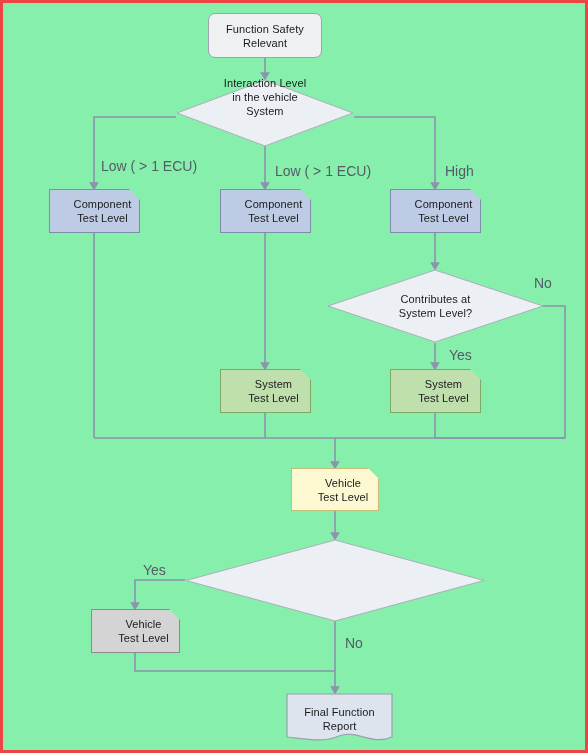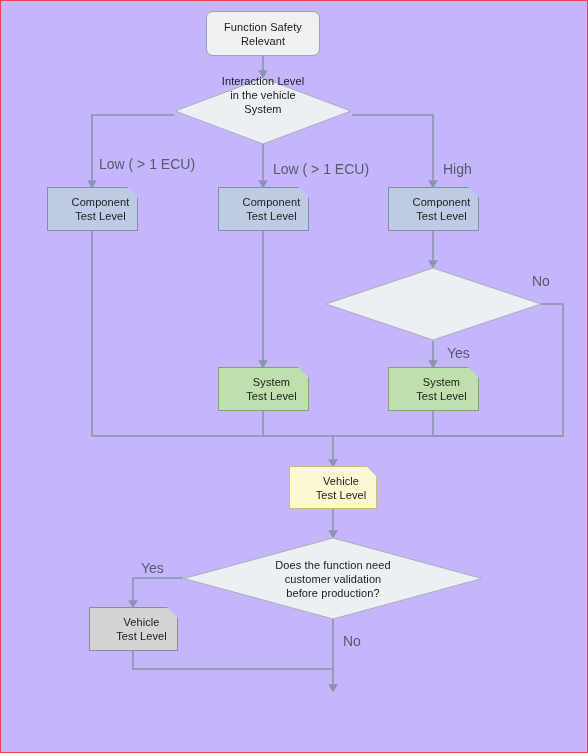--- a/index.html
+++ b/index.html
@@ -4,22 +4,22 @@
 <style>
   html,body{margin:0;padding:0;background:#ffffff;}
   body{
     font-family:"Liberation Sans", sans-serif;
     -webkit-font-smoothing:antialiased;
   }
   #canvas{
     position:relative;
     width:588px;
     height:753px;
-    background:#c4b5fd;
-    border:1px solid #ef4444;
+    background:#86efac;
+    border:3px solid #ef4444;
     box-sizing:border-box;
     overflow:hidden;
   }
   #edges{position:absolute;left:0;top:0;width:588px;height:753px;}
   .node{
     position:absolute;
     box-sizing:border-box;
     display:flex;
     align-items:center;
     justify-content:center;
@@ -137,49 +137,55 @@
 Test Level</span>
   </div>
   <div class="node bevel blue" style="left:387px;top:186px;width:91px;height:44px;">
     <span>Component
 Test Level</span>
   </div>
 
   <svg class="diamond-outline" style="left:324px;top:266px;" width="217" height="74" viewBox="0 0 217 74">
     <polygon points="108,1 216,37 108,73 1,37" fill="#eceff3" stroke="#aab0b8" stroke-width="1"></polygon>
   </svg>
+  <div class="node" style="left:324px;top:266px;width:217px;height:74px;">
+    <span class="dwrap">Contributes at
+System Level?</span>
+  </div>
 
   <div class="node bevel green" style="left:217px;top:366px;width:91px;height:44px;">
     <span>System
 Test Level</span>
   </div>
   <div class="node bevel green" style="left:387px;top:366px;width:91px;height:44px;">
     <span>System
 Test Level</span>
   </div>
 
   <div class="node bevel yellow" style="left:288px;top:465px;width:88px;height:43px;">
     <span>Vehicle
 Test Level</span>
   </div>
 
   <svg class="diamond-outline" style="left:182px;top:536px;" width="300" height="83" viewBox="0 0 300 83">
     <polygon points="150,1 299,41.5 150,82 1,41.5" fill="#eceff3" stroke="#aab0b8" stroke-width="1"></polygon>
   </svg>
-  <div class="node" style="left:182px;top:536px;width:300px;height:83px;">
-    <span class="dwrap">Does the function need
-customer validation
-before production?</span>
-  </div>
 
   <div class="node bevel gray" style="left:88px;top:606px;width:89px;height:44px;">
     <span>Vehicle
 Test Level</span>
   </div>
 
+  <div class="node docshape" style="left:283px;top:690px;width:107px;height:52px;background:transparent;">
+    <svg class="doc-fill" viewBox="0 0 107 52" preserveAspectRatio="none">
+      <path d="M1,1 L106,1 L106,44 C86,53 70,36 53,43 C36,50 20,46 1,44 Z" fill="#dde4ee" stroke="#97a0b0" stroke-width="1.2"></path>
+    </svg>
+    <span class="doc-label">Final Function
+Report</span>
+  </div>
 
   <div class="elabel" style="left:98px;top:155px;">Low ( &gt; 1 ECU)</div>
   <div class="elabel" style="left:272px;top:160px;">Low ( &gt; 1 ECU)</div>
   <div class="elabel" style="left:442px;top:160px;">High</div>
   <div class="elabel" style="left:531px;top:272px;">No</div>
   <div class="elabel" style="left:446px;top:344px;">Yes</div>
   <div class="elabel" style="left:140px;top:559px;">Yes</div>
   <div class="elabel" style="left:342px;top:632px;">No</div>
 
 </div>

